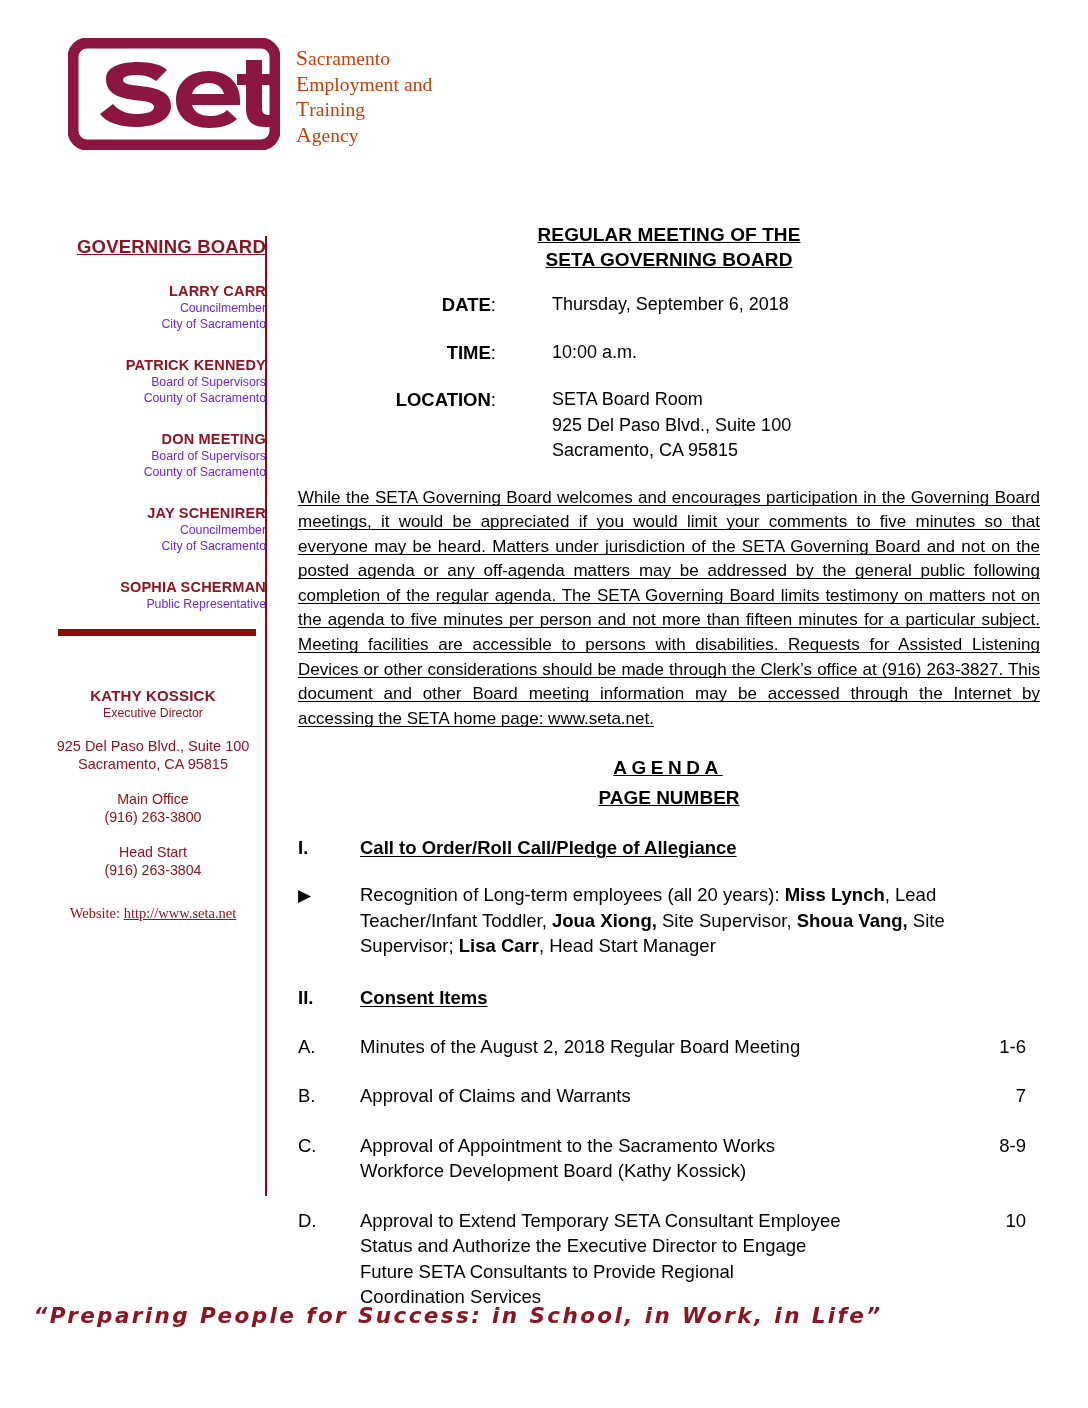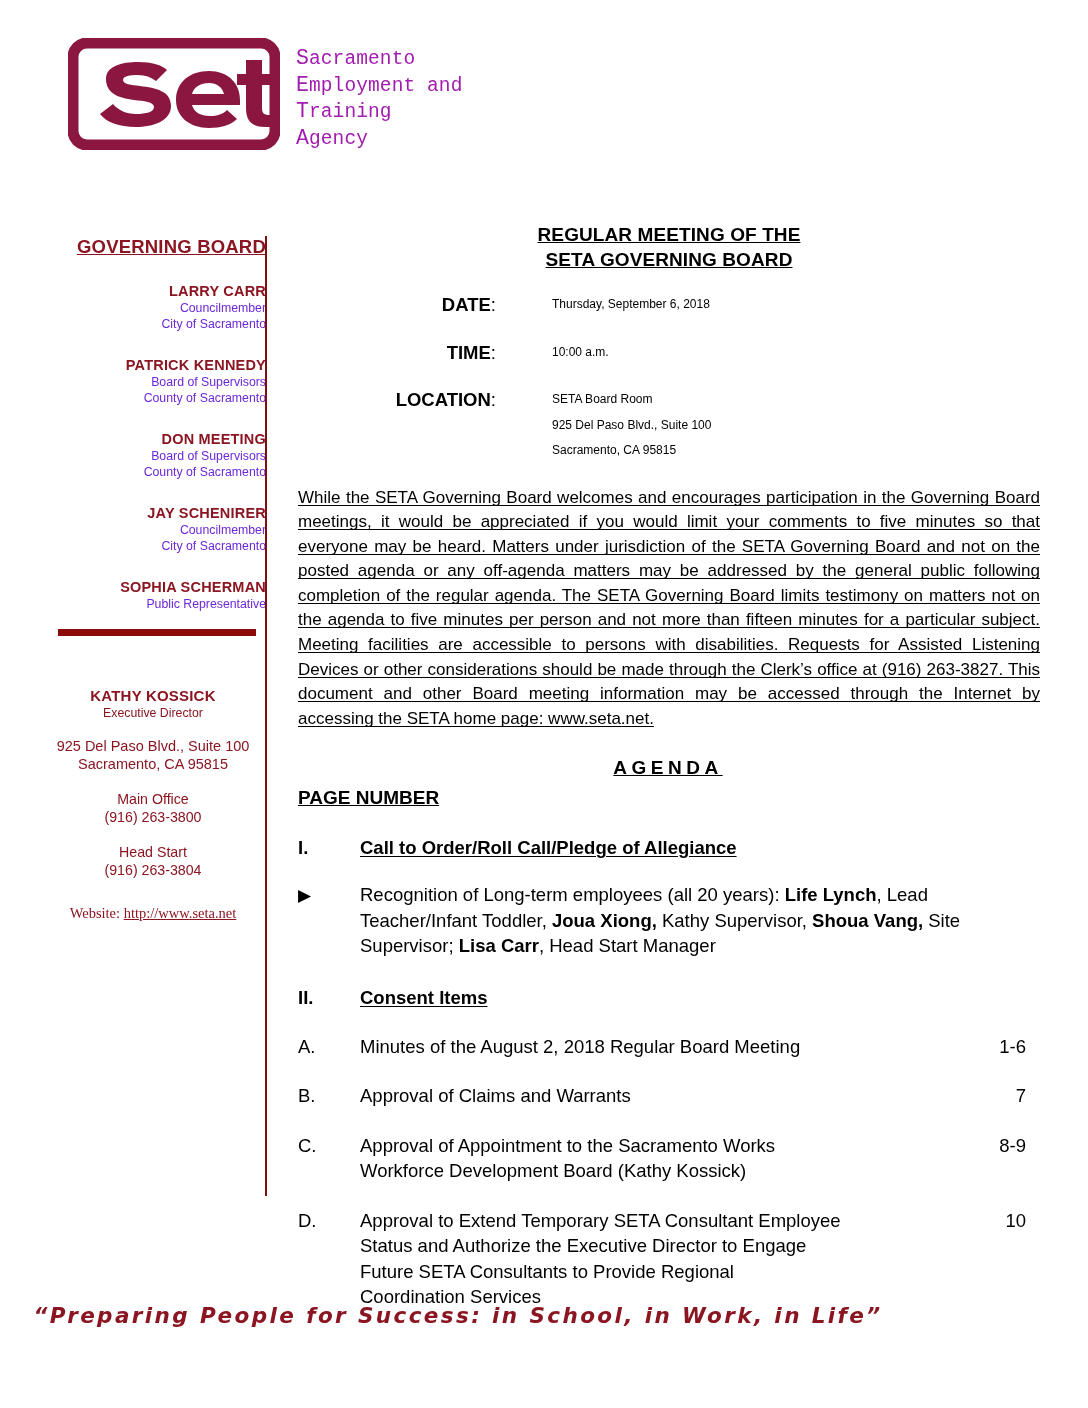--- a/index.html
+++ b/index.html
@@ -28,22 +28,22 @@
     position: absolute;
     left: 0;
     top: 0;
     width: 212px;
     height: 112px;
   }
   #logo-agency-name {
     position: absolute;
     left: 228px;
     top: 8px;
-    color: #a21caf;
-    font-family: Liberation Mono, monospace;
+    color: #c2410c;
+    font-family: Liberation Serif, serif;
     font-size: 19.5px;
     line-height: 25.5px;
     letter-spacing: 0.1px;
     white-space: pre;
   }
   #logo-agency-name span.cap { font-size: 21.5px; }
 
   
   #sidebar {
     position: absolute;
@@ -159,21 +159,21 @@
     text-align: right;
     padding-right: 4px;
     font-size: 18.5px;
     font-weight: bold;
     line-height: 25px;
     box-sizing: border-box;
   }
   .detail-label .colon { font-weight: normal; }
   .detail-value {
     padding-left: 52px;
-    font-size: 12px;
+    font-size: 18px;
     line-height: 25.5px;
     white-space: pre-line;
   }
 
   #notice-paragraph {
     margin-top: 22px;
     font-size: 17px;
     line-height: 24.6px;
     text-align: justify;
     text-justify: inter-word;
@@ -189,21 +189,21 @@
     font-weight: bold;
   }
   #agenda-heading .tline {
     display: inline-block;
     text-decoration: underline;
     letter-spacing: 4.5px;
     padding-right: 2px;
   }
   #page-number-heading {
     margin-top: 8px;
-    text-align: left;
+    text-align: center;
     font-size: 19px;
     font-weight: bold;
   }
   #page-number-heading .tline {
     display: inline-block;
     text-decoration: underline;
   }
 
   .agenda-section {
     display: flex;
@@ -389,21 +389,21 @@
     <span class="tline">PAGE NUMBER</span>
   </div>
 
   <div class="agenda-section">
     <div class="agenda-roman">I.</div>
     <div class="agenda-section-title">Call to Order/Roll Call/Pledge of Allegiance</div>
   </div>
 
   <div id="recognition-row">
     <div id="recognition-bullet">▶</div>
-    <div id="recognition-text"><span>Recognition of Long-term employees (all 20 years):  </span><b>Life Lynch</b><span>, Lead Teacher/Infant Toddler, </span><b>Joua Xiong,</b><span> Kathy Supervisor, </span><b>Shoua Vang,</b><span> Site Supervisor; </span><b>Lisa Carr</b><span>, Head Start Manager</span></div>
+    <div id="recognition-text"><span>Recognition of Long-term employees (all 20 years):  </span><b>Miss Lynch</b><span>, Lead Teacher/Infant Toddler, </span><b>Joua Xiong,</b><span> Site Supervisor, </span><b>Shoua Vang,</b><span> Site Supervisor; </span><b>Lisa Carr</b><span>, Head Start Manager</span></div>
   </div>
 
   <div class="agenda-section">
     <div class="agenda-roman">II.</div>
     <div class="agenda-section-title">Consent Items</div>
   </div>
 
   <div id="consent-item-list">
       <div class="consent-item">
         <div class="item-letter">A.</div>

